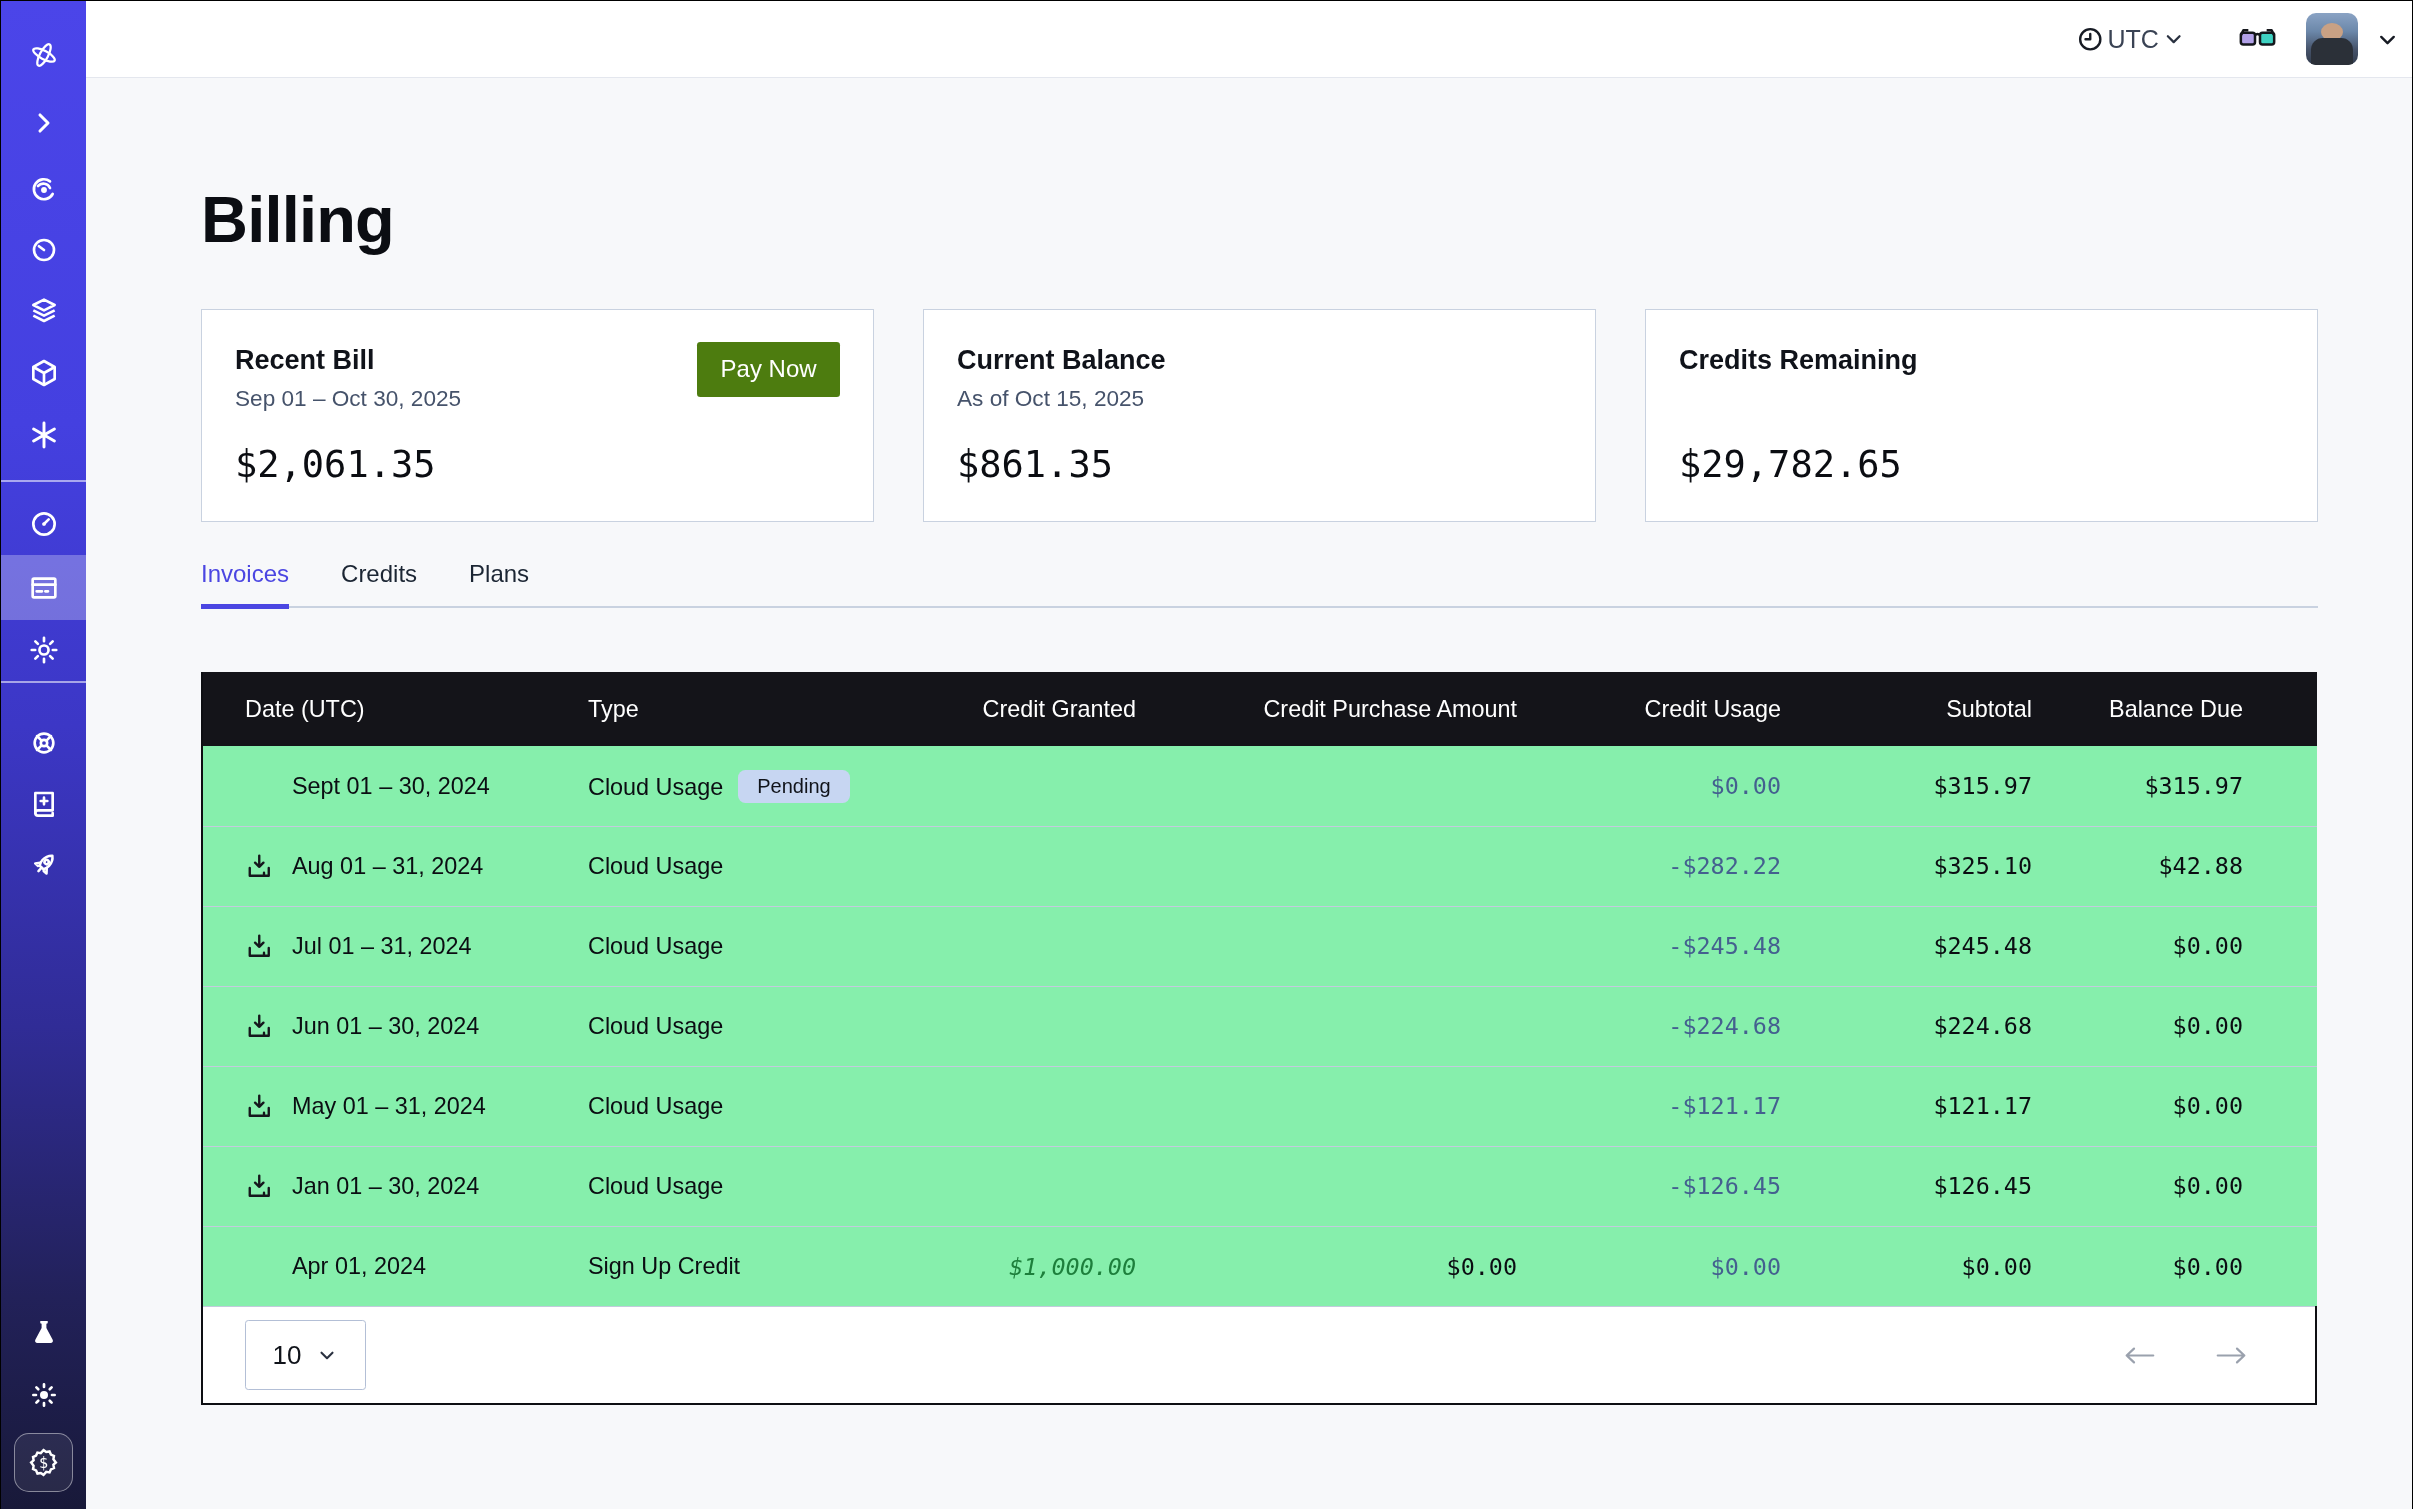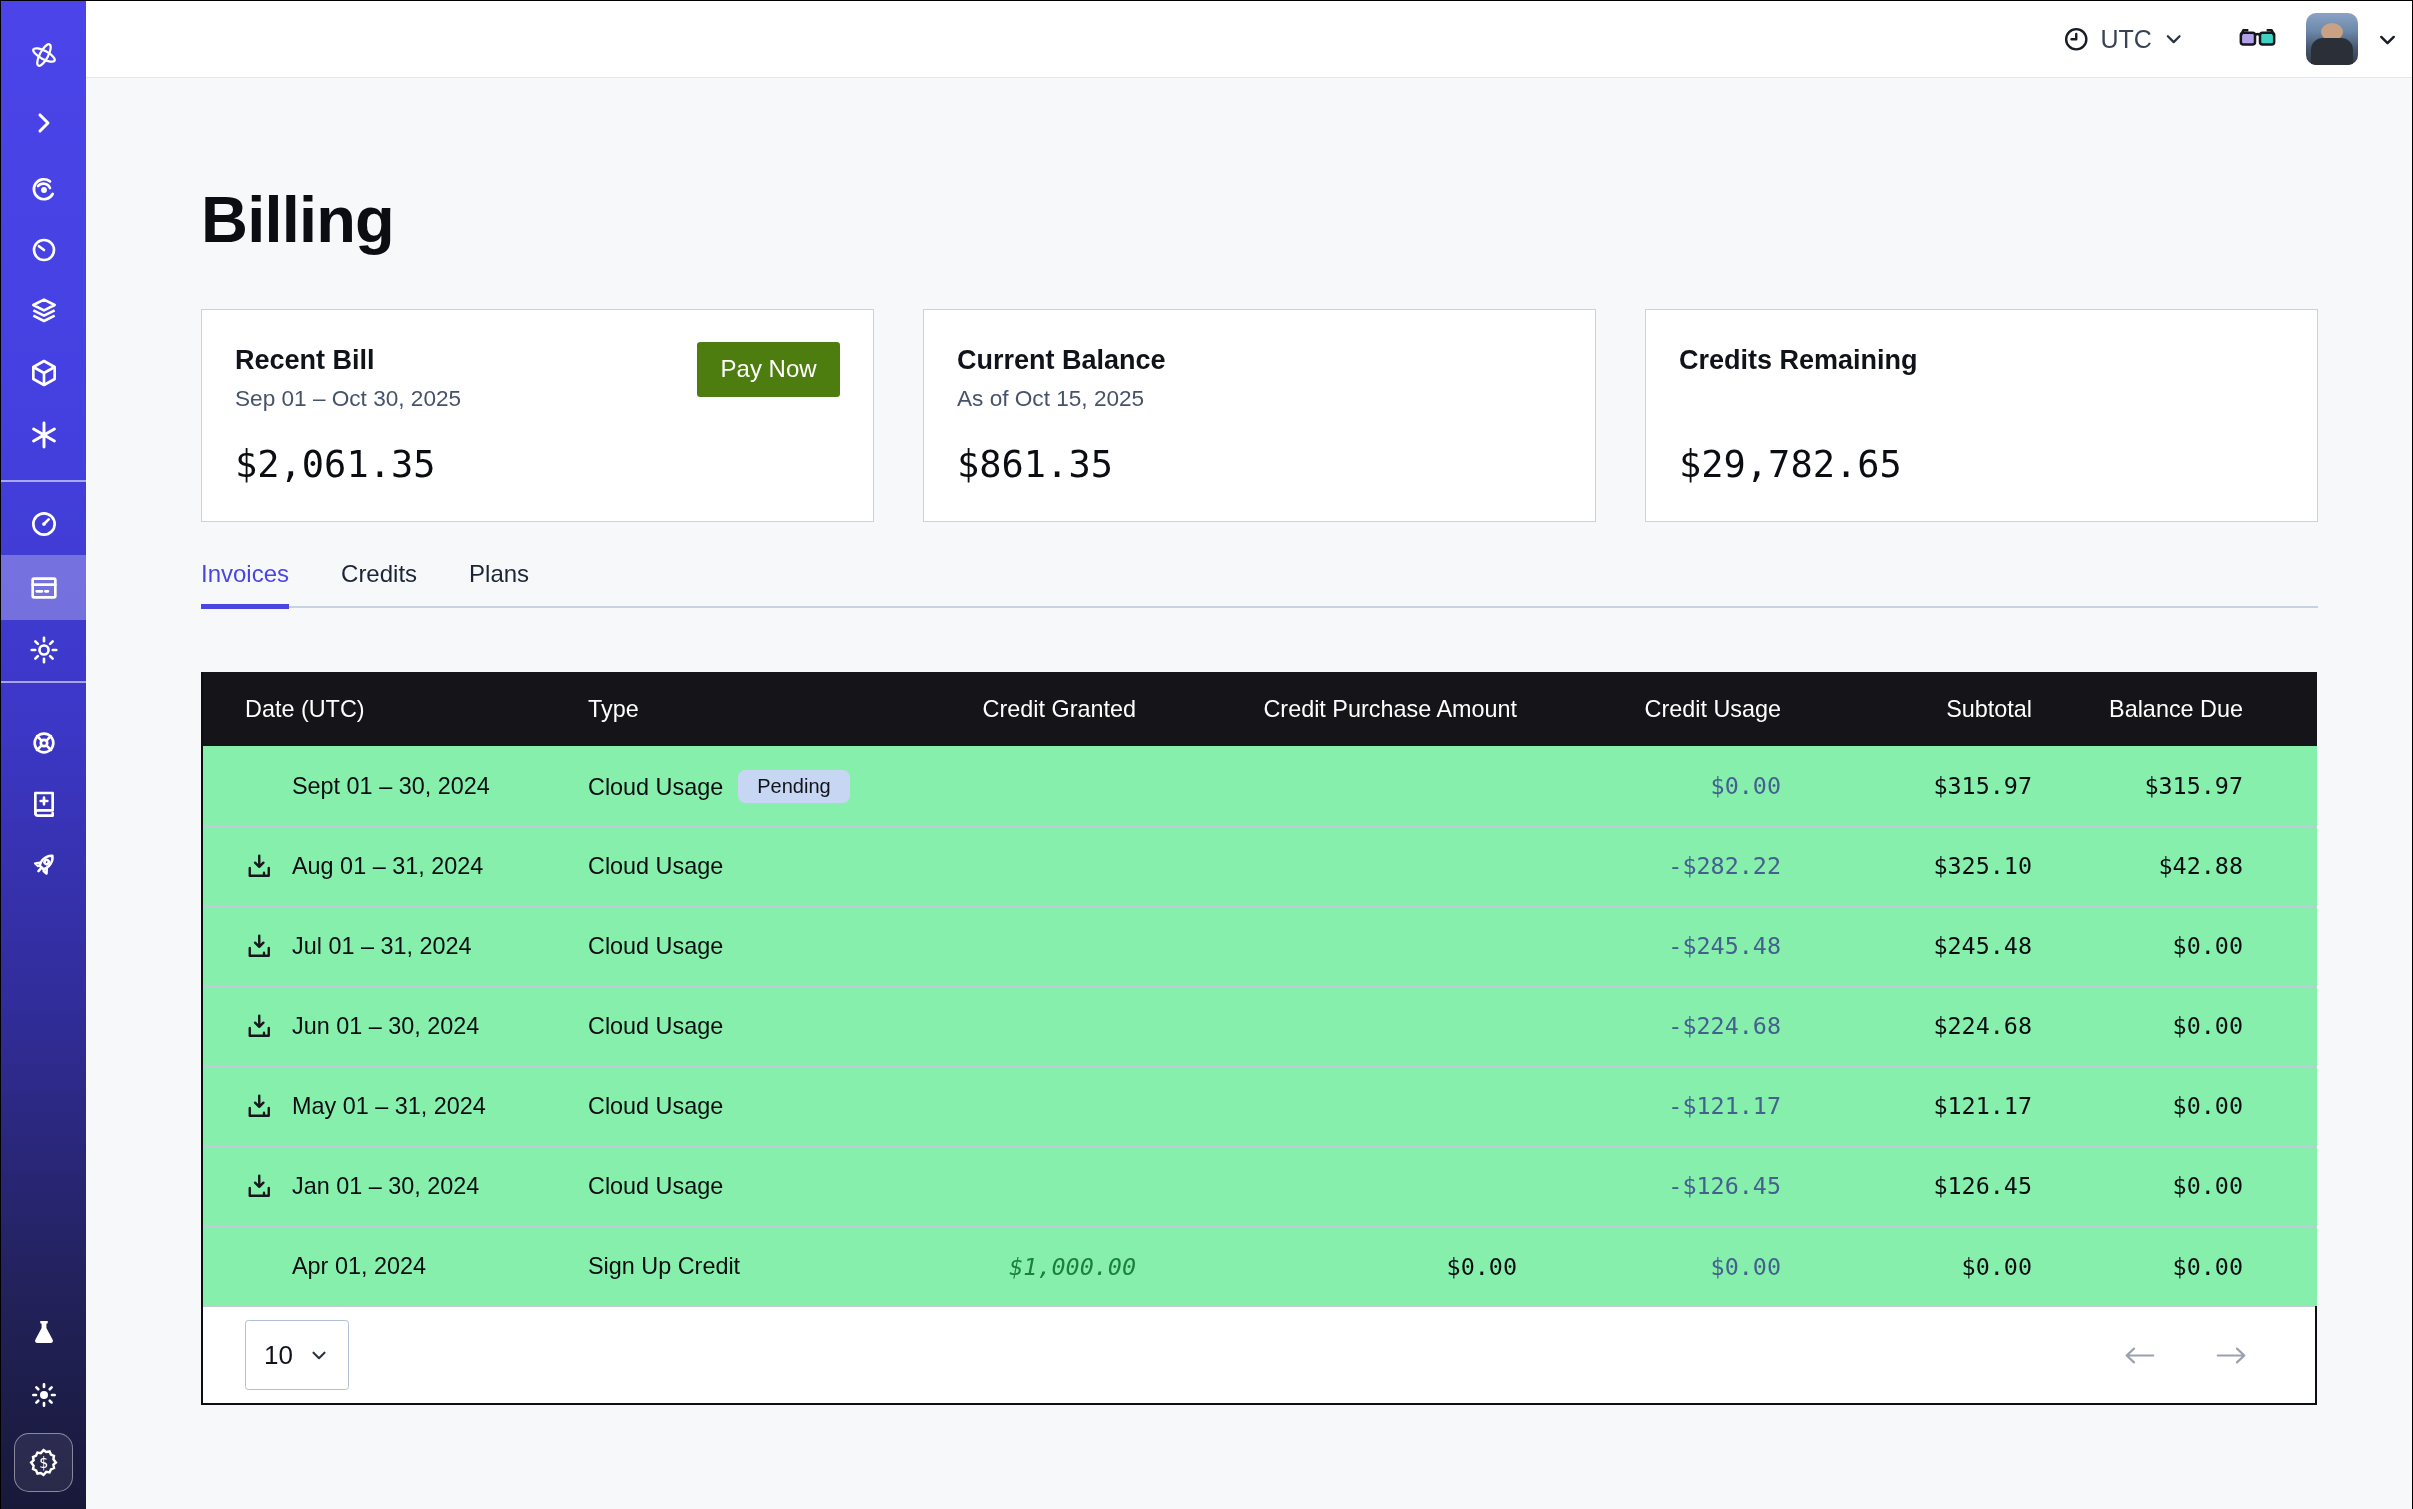--- a/index.html
+++ b/index.html
@@ -14,21 +14,21 @@
   .side-icon svg { width:32px; height:32px; }
   .side-divider { position:absolute; left:0; width:85px; height:1.7px; background:rgba(255,255,255,0.55); }
   .side-active { position:absolute; left:0; width:85px; height:65px; background:rgba(255,255,255,0.28); }
   .side-badge-box { position:absolute; left:13.4px; width:59px; height:59px; border:1.7px solid rgba(255,255,255,0.45);
     border-radius:15px; background:rgba(255,255,255,0.07); display:flex; align-items:center; justify-content:center; }
   .side-badge-box svg { width:33px; height:33px; }
 
   
   .main { flex:1; display:flex; flex-direction:column; }
   .topbar { height:77px; background:#ffffff; border-bottom:1.7px solid #e4e7ee; display:flex; align-items:center; justify-content:flex-end; padding-right:15px; }
-  .tz-group { display:flex; align-items:center; gap:10px; margin-right:54px; cursor:pointer; }
+  .tz-group { display:flex; align-items:center; gap:3px; margin-right:54px; cursor:pointer; }
   .tz-label { font-size:25px; color:#3a4354; }
   .glasses { margin-right:30px; display:flex; align-items:center; }
   .avatar { width:52px; height:52px; border-radius:10px; margin-right:16.7px; overflow:hidden; position:relative;
     background:linear-gradient(180deg,#8aa3c4 0%, #6c88aa 35%, #46536a 70%, #313b4c 100%); }
   .avatar::before { content:""; position:absolute; left:15px; top:10px; width:22px; height:18.4px; border-radius:50%; background:#c9a184; }
   .avatar::after  { content:""; position:absolute; left:5px; top:25px; width:42px; height:28.5px; border-radius:11.7px 11.7px 0 0; background:#2b3038; }
 
   .content { flex:1; padding:0 97px 0 115px; background:#f7f8fa; }
   .page-title { margin-top:104px; font-size:65px; font-weight:600; color:#0b0d12; letter-spacing:-0.8px; }
 
@@ -63,21 +63,21 @@
   .date-wrap { display:flex; align-items:center; }
   .dl-slot { width:47px; display:inline-flex; align-items:center; }
   .dl-slot svg { width:28.5px; height:28.5px; cursor:pointer; }
   .mono { font-family:"DejaVu Sans Mono", monospace; font-size:23.4px; }
   td.cell-usage { color:#44608f; }
   td .granted-pos { color:#1d7f3c;font-style:italic; }
   .badge { display:inline-block; margin-left:15px; background:#c7d6f2; color:#10131a; font-size:20px;
     padding:5px 19px; border-radius:7.5px; vertical-align:1.7px; }
 
   .table-footer { height:97px; border-top:1.7px solid #c2cbdc; background:#fff; display:flex; align-items:center; justify-content:space-between; padding:0 44px 0 42px; }
-  .page-size { width:104px; height:70px; border:1.7px solid #b3bfd6; border-radius:3.3px; background:#fff;
+  .page-size { width:121px; height:70px; border:1.7px solid #b3bfd6; border-radius:3.3px; background:#fff;
     display:flex; align-items:center; justify-content:center; gap:15px; font-size:26px; color:#10131a; cursor:pointer; }
   .pager-arrows { display:flex; gap:59px; margin-right:23.4px; }
   .pager-arrows svg { width:33px; height:25px; cursor:pointer; }
 </style>
 </head>
 <body>
 
 <div class="frame">
 
   <nav class="sidebar">

